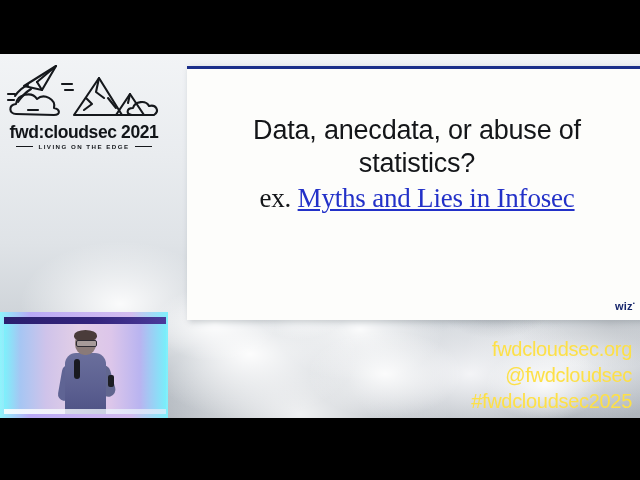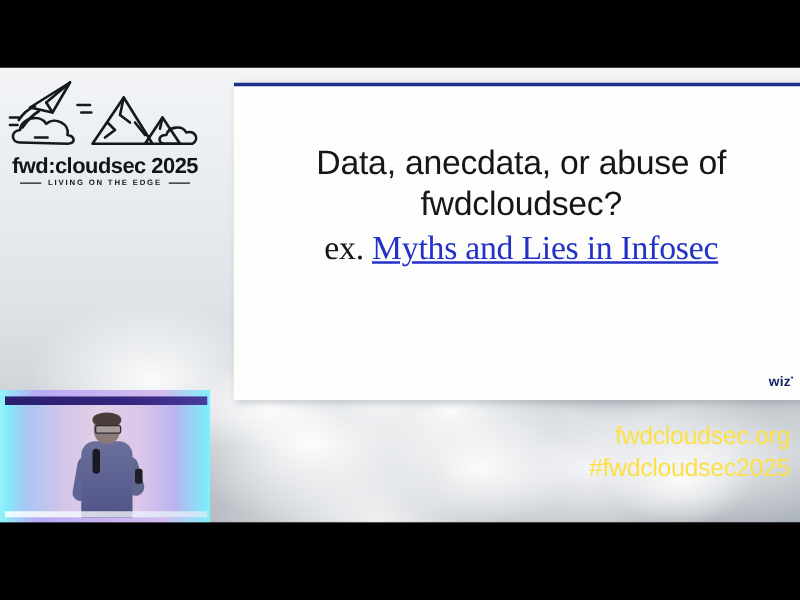--- a/index.html
+++ b/index.html
@@ -367,33 +367,33 @@
 
         <path d="M112 57 L126 36 L140 57 Z"></path>
         <path d="M126 36 L124 45"></path>
 
         <path d="M128 57 C122 57 122 50 129 50 C131 43 142 42 145 48 C152 46 156 53 150 57 Z"></path>
 
         <path d="M58 26 L68 26"></path>
         <path d="M61 32 L69 32"></path>
       </g>
     </svg>
-    <div id="logo-wordmark">fwd:cloudsec 2025</div>
+    <div id="logo-wordmark">fwd:cloudsec 2021</div>
     <div id="logo-tagline-row">
       <span class="tagline-rule"></span>
       <span id="logo-tagline">LIVING ON THE EDGE</span>
       <span class="tagline-rule"></span>
     </div>
   </div>
 
   <div id="slide">
     <div id="slide-top-rule"></div>
     <div id="slide-body">
       <div class="slide-line">Data, anecdata, or abuse of</div>
-      <div class="slide-line">fwdcloudsec?</div>
+      <div class="slide-line">statistics?</div>
       <div class="slide-line" id="slide-link-line"><span>ex. </span><span id="slide-link">Myths and Lies in Infosec</span></div>
     </div>
     <div id="wiz-logo"><span>wiz</span><sup>•</sup></div>
   </div>
 
   <div id="speaker-inset">
     <div id="inset-screen">
       <div id="inset-top-band"></div>
       <div id="presenter">
         <div id="presenter-arm-left"></div>
@@ -404,19 +404,20 @@
         <div id="presenter-glasses"></div>
         <div id="presenter-mic"></div>
         <div id="presenter-clicker"></div>
       </div>
       <div id="inset-bottom-band"></div>
     </div>
   </div>
 
   <div id="social-overlay">
     <div class="social-line">fwdcloudsec.org</div>
+    <div class="social-line">@fwdcloudsec</div>
     <div class="social-line">#fwdcloudsec2025</div>
   </div>
 
   <div class="letterbox" id="letterbox-top"></div>
   <div class="letterbox" id="letterbox-bottom"></div>
 
 </div>
 
 </body></html>

